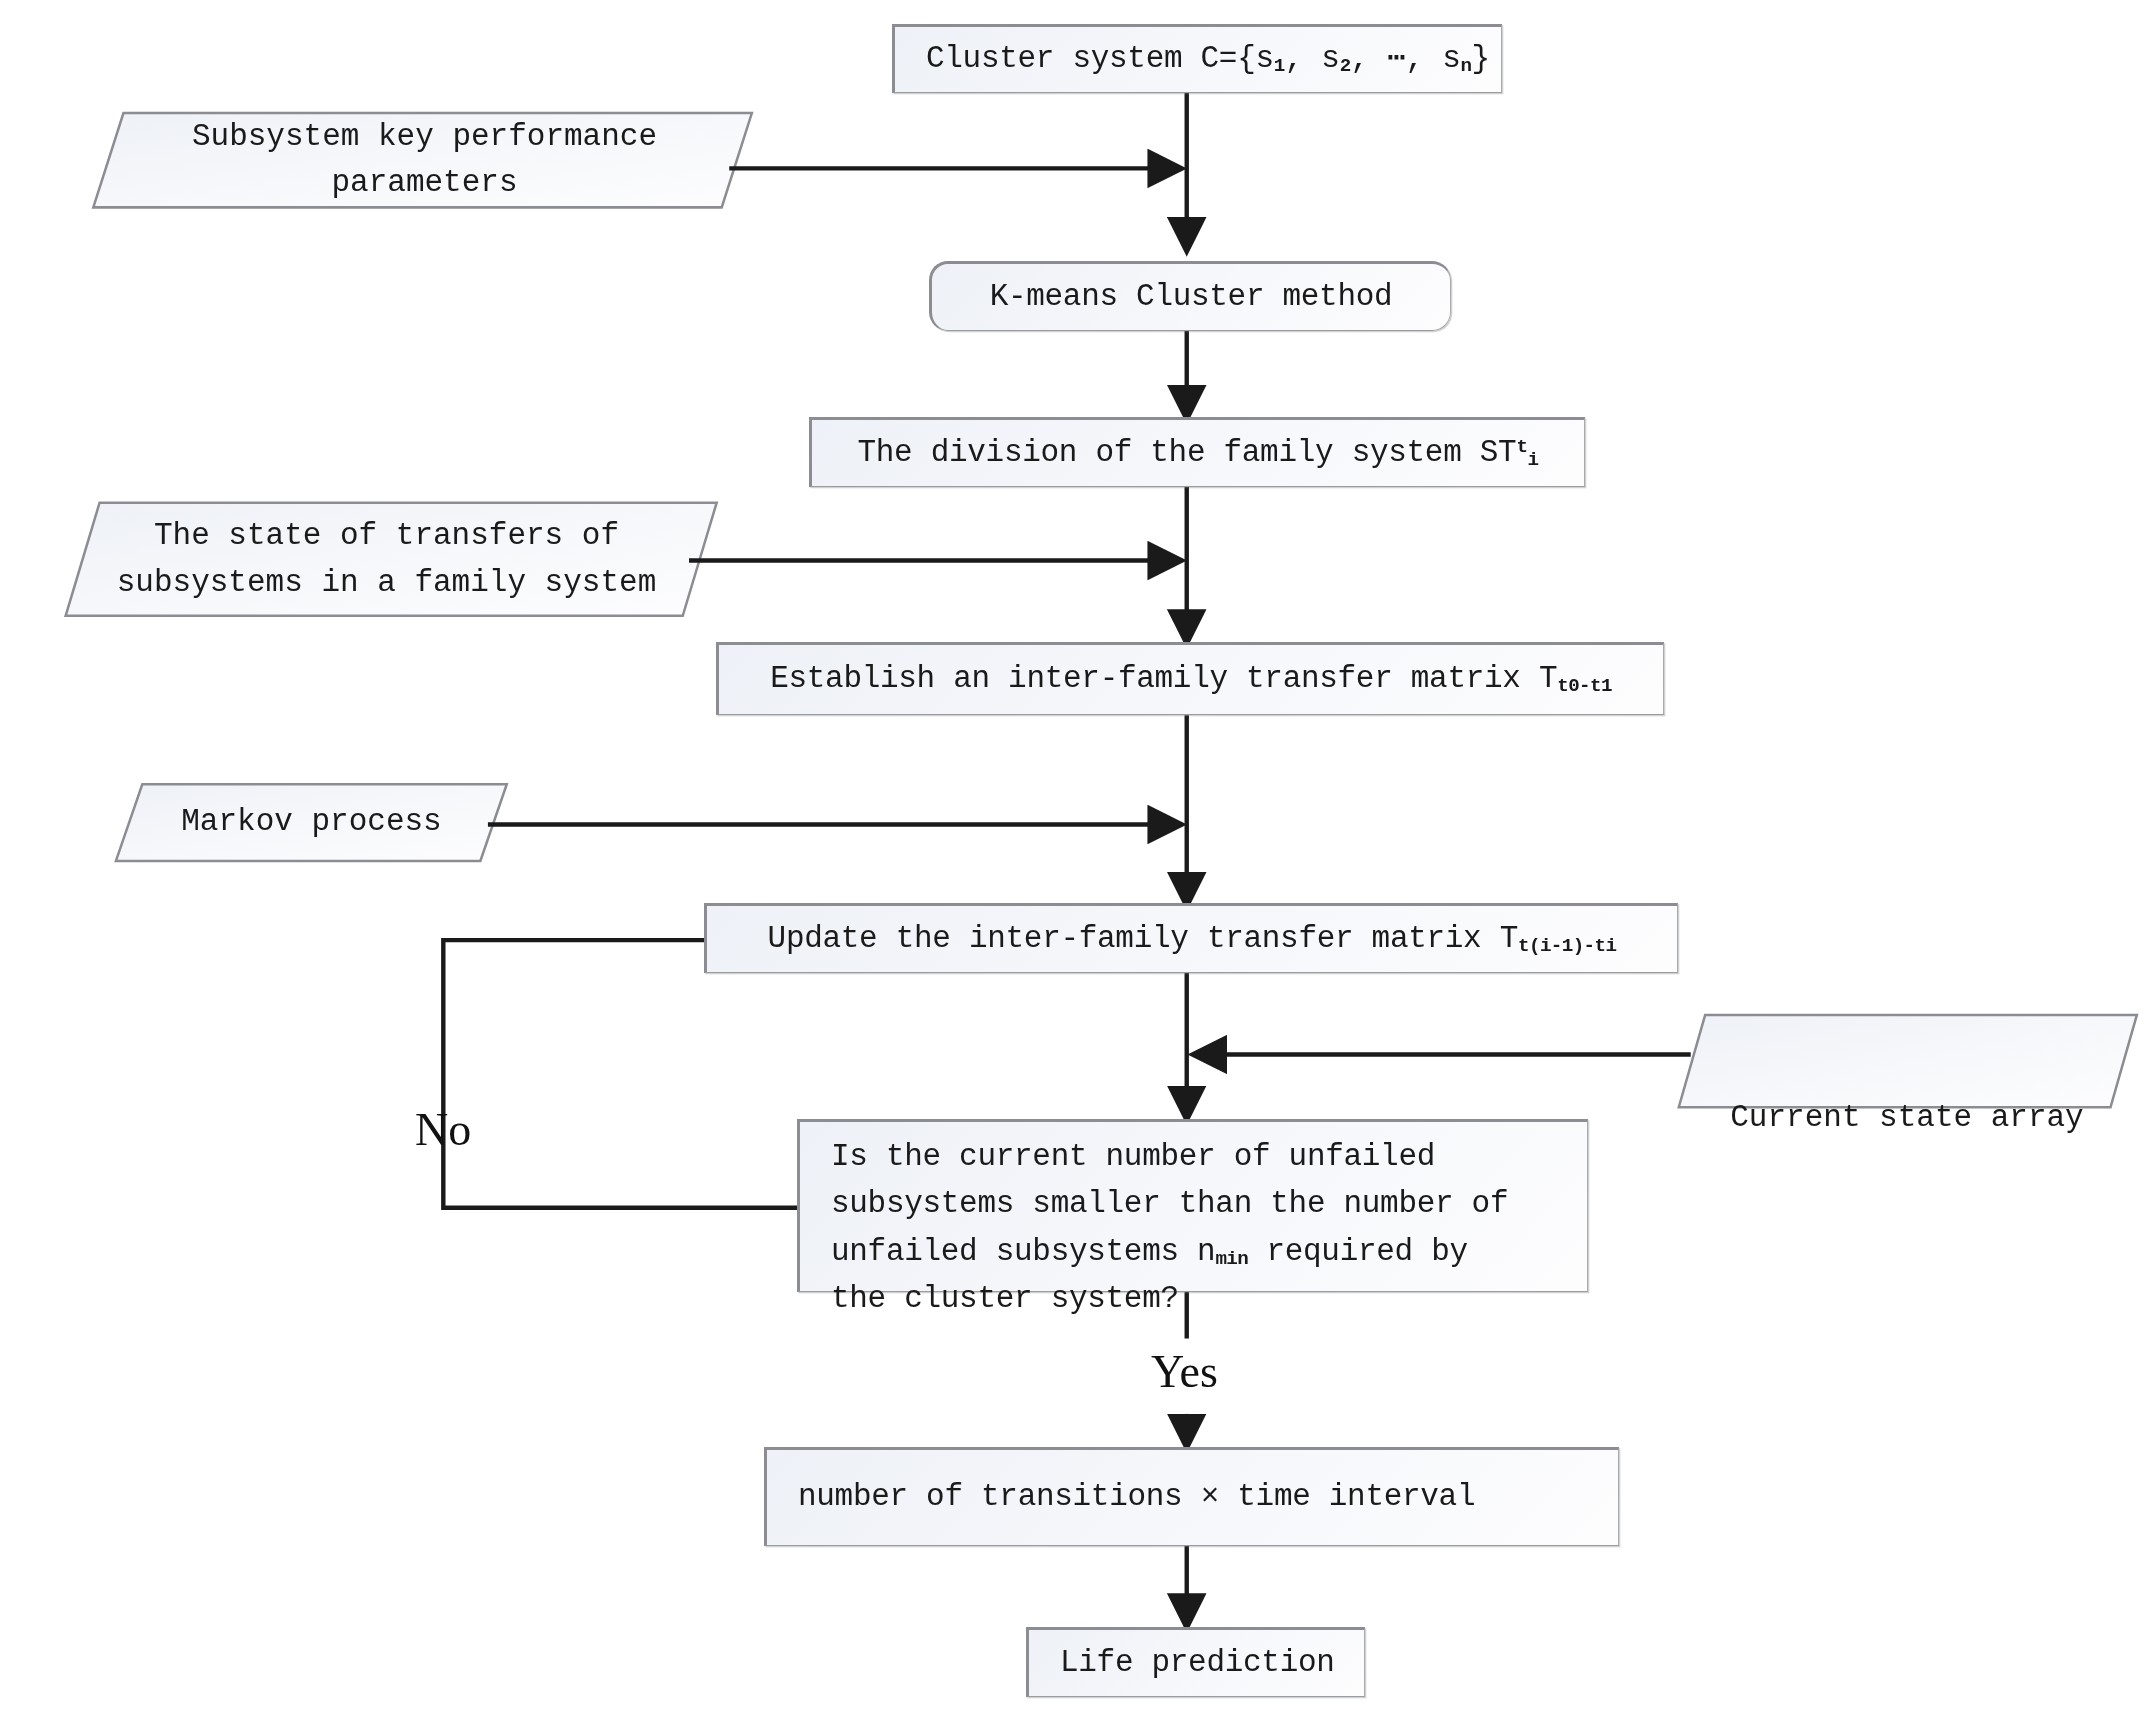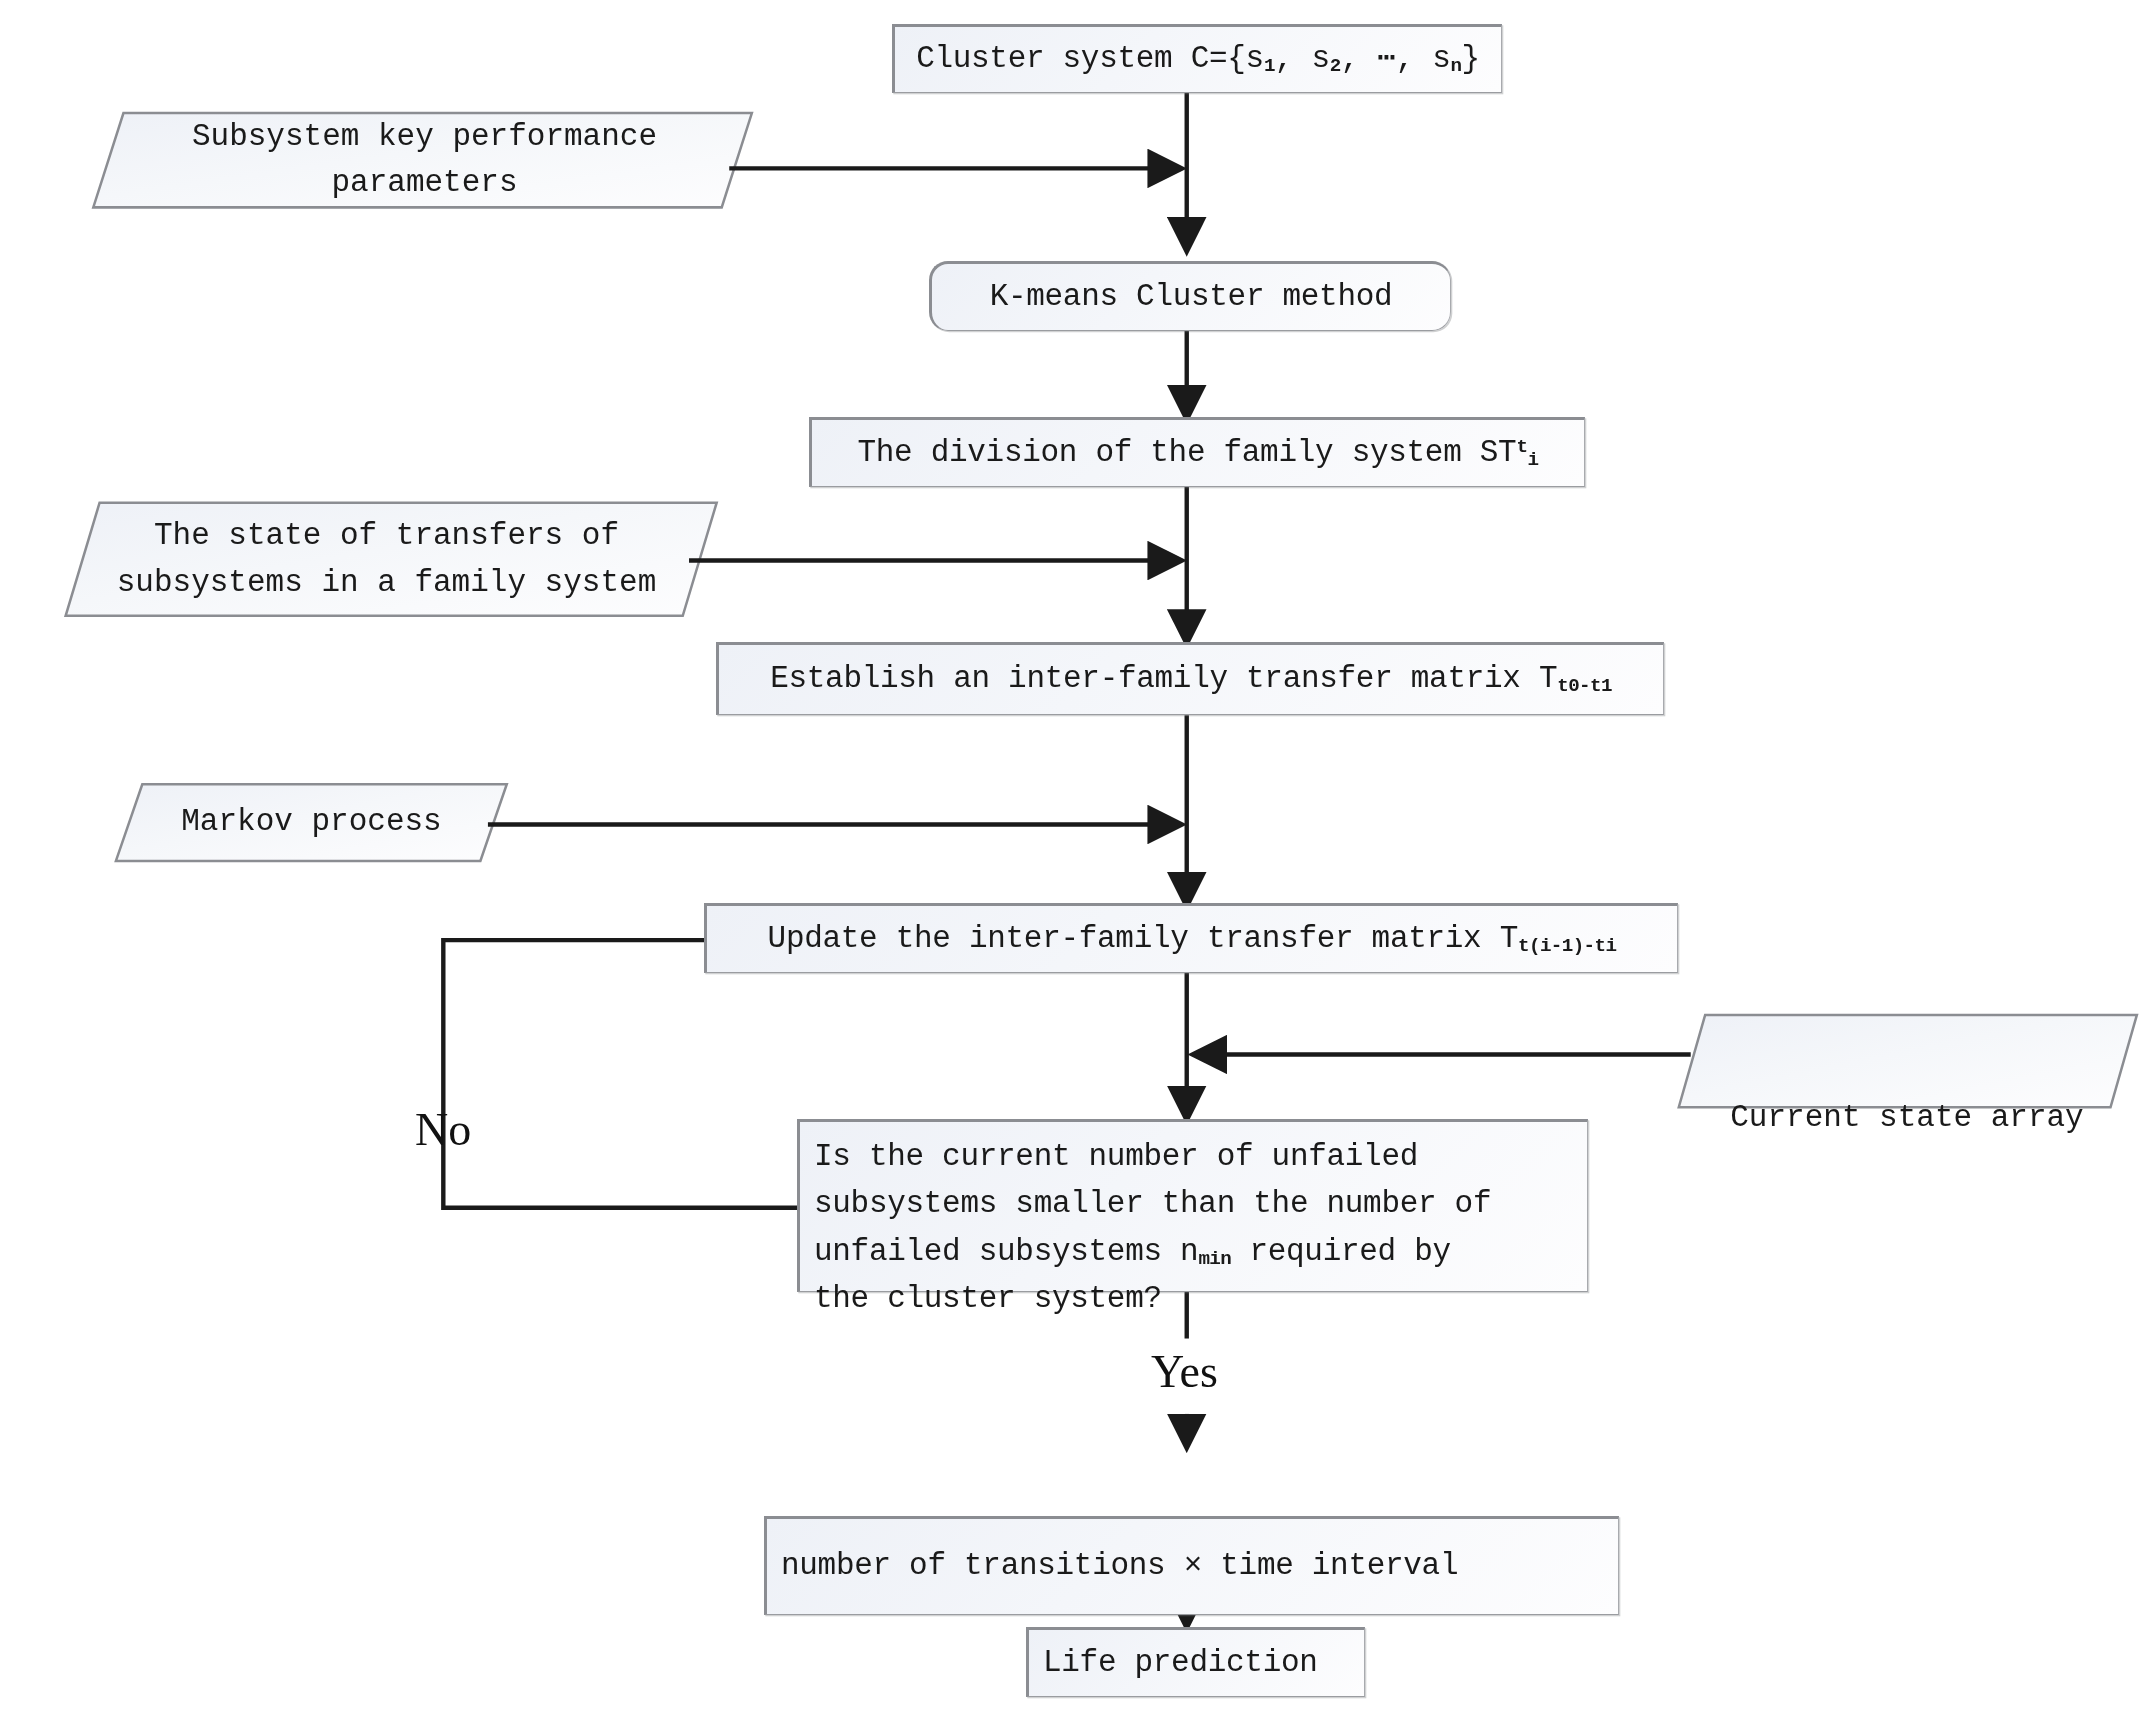--- a/index.html
+++ b/index.html
@@ -39,21 +39,21 @@
   }
   .node.proc {
     border: 1.9px solid #8b8d92;
     border-left-width: 3.8px;
     border-top-width: 3.1px;
     border-right-color: #a8aaae;
     border-bottom-color: #9a9ca0;
     box-shadow: 1.3px 1.3px 0 rgba(120,122,126,0.35);
   }
   .node .txt {
-    padding: 0 14px;
+    padding: 0 31px;
     width: 100%;
   }
   .node.center .txt { text-align: center; }
   .node.left .txt   { text-align: left; }
   .node.multiline {
     white-space: normal;
     align-items: flex-start;
     padding-top: 11.3px;
   }
   .node.multiline .txt {
@@ -174,21 +174,21 @@
 
   <div class="node proc left multiline" style="left:797px; top:1119px; width:791px; height:173px;">
     <span class="txt">
       <span>Is the current number of unfailed</span><br>
       <span>subsystems smaller than the number of</span><br>
       <span>unfailed subsystems n</span><sub class="bold">min</sub><span> required by</span><br>
       <span>the cluster system?</span>
     </span>
   </div>
 
-  <div class="node proc left" style="left:764px; top:1516px; width:855px; height:99px;">
+  <div class="node proc left" style="left:764px; top:1447px; width:855px; height:99px;">
     <span class="txt">number of transitions × time interval</span>
   </div>
 
   <div class="node proc left" style="left:1026px; top:1627px; width:339px; height:70px;">
     <span class="txt">Life prediction</span>
   </div>
 
   <div class="para" style="left:107px; top:113px; width:635px; height:94px;">
     <span>
       <span>Subsystem key performance</span><br>

